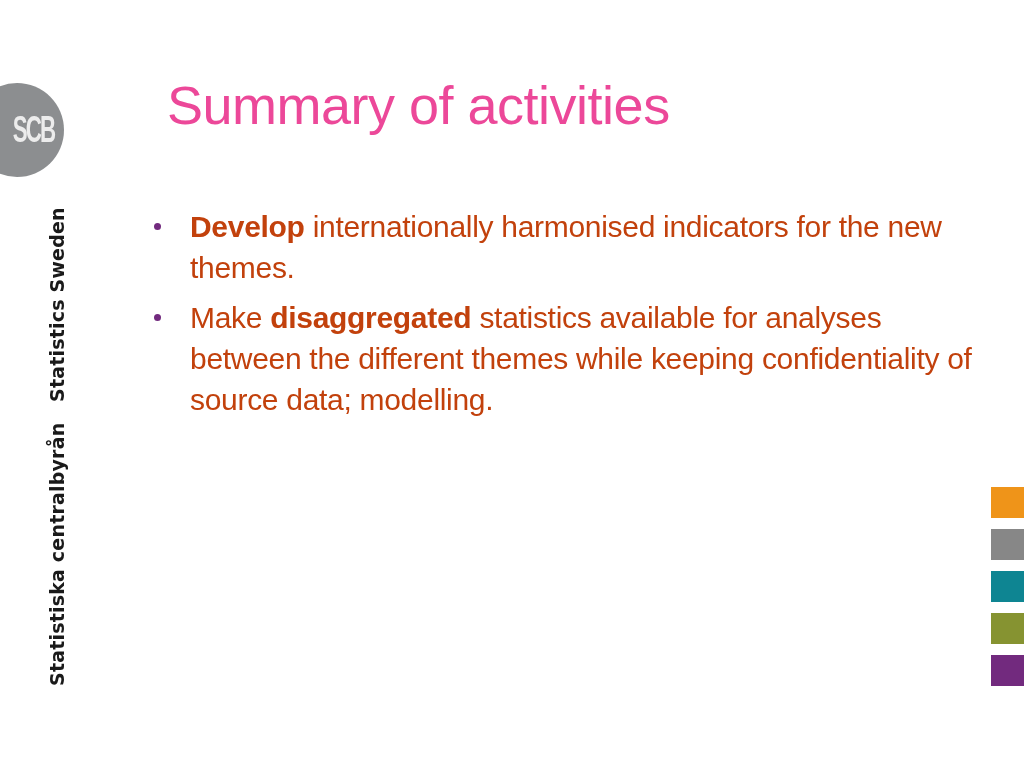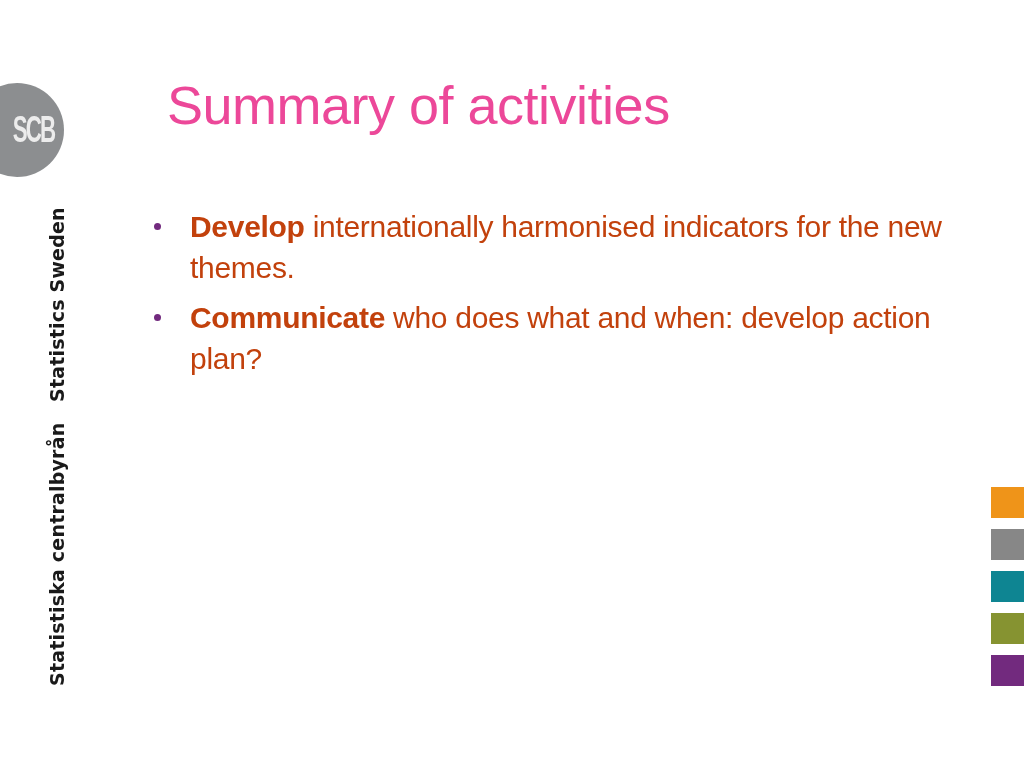--- a/index.html
+++ b/index.html
@@ -109,21 +109,21 @@
 
 <h1 class="title">Summary of activities</h1>
 
 <ul class="bullets">
   <li class="bullet">
     <span class="bullet-dot" style="background: rgb(114, 42, 126);"></span>
     <span></span><b>Develop</b><span> internationally harmonised indicators for the new themes.</span>
   </li>
   <li class="bullet">
     <span class="bullet-dot" style="background: rgb(114, 42, 126);"></span>
-    <span></span><b>Communicate</b><span> who does what and when: develop action plan?</span>
+    <span>Make </span><b>disaggregated</b><span> statistics available for analyses between the different themes while keeping confidentiality of source data; modelling.</span>
   </li>
 </ul>
 
 <div class="color-squares">
   <div class="sq" style="background: rgb(239, 148, 25);"></div>
   <div class="sq" style="background: rgb(135, 135, 135);"></div>
   <div class="sq" style="background: rgb(14, 133, 146);"></div>
   <div class="sq" style="background: rgb(134, 147, 49);"></div>
   <div class="sq" style="background: rgb(114, 42, 126);"></div>
 </div>

